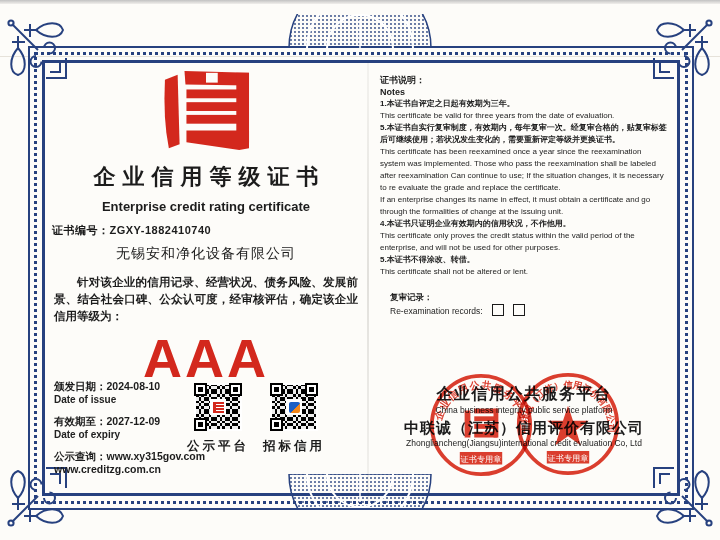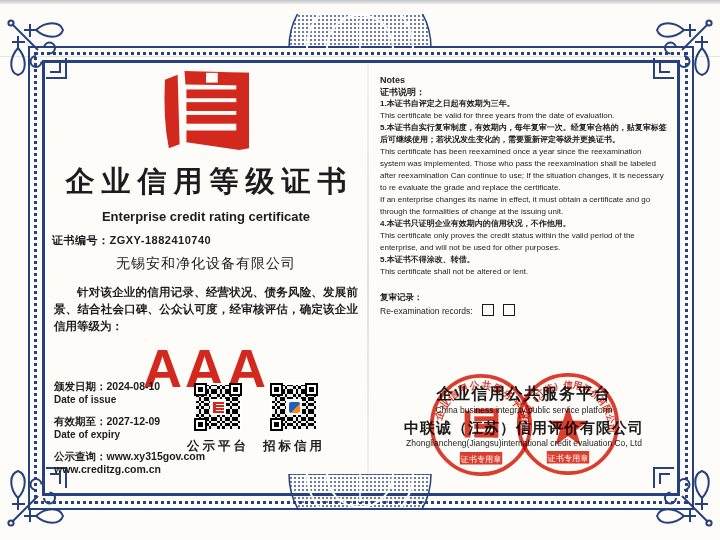--- a/index.html
+++ b/index.html
@@ -26,21 +26,21 @@
   .semi{position:absolute;left:50%;width:150px;height:34px;color:#27417f;}
   .semi-t{top:14px;transform:translateX(-50%);}
   .semi-b{top:474px;transform:translateX(-50%) scaleY(-1);}
 
   .fold{position:absolute;left:367px;top:62px;bottom:36px;width:2px;
     background:linear-gradient(180deg,rgba(60,55,45,.05),rgba(60,55,45,.14),rgba(60,55,45,.05));}
 
   
   .left-page{position:absolute;left:52px;top:62px;width:308px;z-index:2;}
   .logo{width:98px;height:88px;margin:4px auto 8px;display:block;}
-  .title{font-size:29px;font-weight:bold;letter-spacing:7px;text-align:center;
+  .title{font-size:22px;font-weight:bold;letter-spacing:7px;text-align:center;
     white-space:nowrap;margin-left:7px;}
   .subtitle{font-size:13px;font-weight:bold;text-align:center;margin-top:7px;}
   .certno{font-size:11px;font-weight:bold;text-align:left;margin-top:9px;letter-spacing:.5px;}
   .company{font-size:14px;font-weight:normal;text-align:center;margin-top:7px;letter-spacing:1px;}
   .statement{font-size:11.5px;font-weight:bold;line-height:17px;margin:11px 2px 0;
     text-align:justify;text-indent:2em;}
   .rating{font-size:54px;line-height:58px;color:#d3281d;font-weight:bold;
     text-align:center;letter-spacing:3px;margin-top:4px;}
 
   .dates{position:absolute;left:2px;top:318px;font-size:10.5px;font-weight:bold;line-height:13px;}
@@ -68,21 +68,21 @@
   .qr-label{position:absolute;top:376px;width:64px;text-align:center;
     font-size:12.5px;font-weight:bold;letter-spacing:3px;white-space:nowrap;}
   .ql1{left:134px;}  .ql2{left:210px;}
 
   
   .right-page{position:absolute;left:380px;top:74px;width:288px;z-index:2;}
   .notes-head{font-size:9px;font-weight:bold;line-height:12px;}
   .notes{margin-top:0;}
   .notes .zh{font-size:8px;font-weight:bold;line-height:12px;margin:0;}
   .notes .en{font-size:8px;line-height:12px;margin:0;color:#232323;}
-  .reexam{margin-top:13px;}
+  .reexam{margin-top:13px;margin-left:10px;}
   .reexam .zh{font-size:8.5px;font-weight:bold;line-height:13px;}
   .reexam .en{font-size:8.5px;line-height:14px;}
   .chk{display:inline-block;width:10px;height:10px;border:1.5px solid #1a1a1a;
     vertical-align:-2px;margin-left:9px;}
 
   .orgs{position:absolute;left:0;top:312px;width:288px;text-align:center;line-height:1;}
   .org1-zh{font-size:16px;font-weight:bold;letter-spacing:1.5px;}
   .org1-en{font-size:8.5px;margin-top:4px;}
   .org2-zh{font-size:15px;font-weight:bold;letter-spacing:1px;margin-top:5px;}
   .org2-en{font-size:8.5px;margin-top:4px;}
@@ -244,22 +244,22 @@
     <span class="qr-badge">
         <span class="badge-bid"></span>
       </span>
   </div>
   <div class="qr-label ql1">公示平台</div>
   <div class="qr-label ql2">招标信用</div>
 </div>
 
 <div class="right-page">
   <div class="notes-head">
+    <div>证书说明：</div>
     <div>Notes</div>
-    <div>证书说明：</div>
   </div>
 
   <div class="notes">
     <p class="zh">1.本证书自评定之日起有效期为三年。</p>
     <p class="en">This certificate be valid for three years from the date of evaluation.</p>
     <p class="zh">5.本证书自实行复审制度，有效期内，每年复审一次。经复审合格的，贴复审标签后可继续使用；若状况发生变化的，需要重新评定等级并更换证书。</p>
     <p class="en">This certificate has been reexamined once a year since the reexamination system was implemented. Those who pass the reexamination shall be labeled after reexamination Can continue to use; If the situation changes, it is necessary to re evaluate the grade and replace the certificate.</p>
     <p class="en">If an enterprise changes its name in effect, it must obtain a certificate and go through the formalities of change at the issuing unit.</p>
     <p class="zh">4.本证书只证明企业有效期内的信用状况，不作他用。</p>
     <p class="en">This certificate only proves the credit status within the valid period of the enterprise, and will not be used for other purposes.</p>

